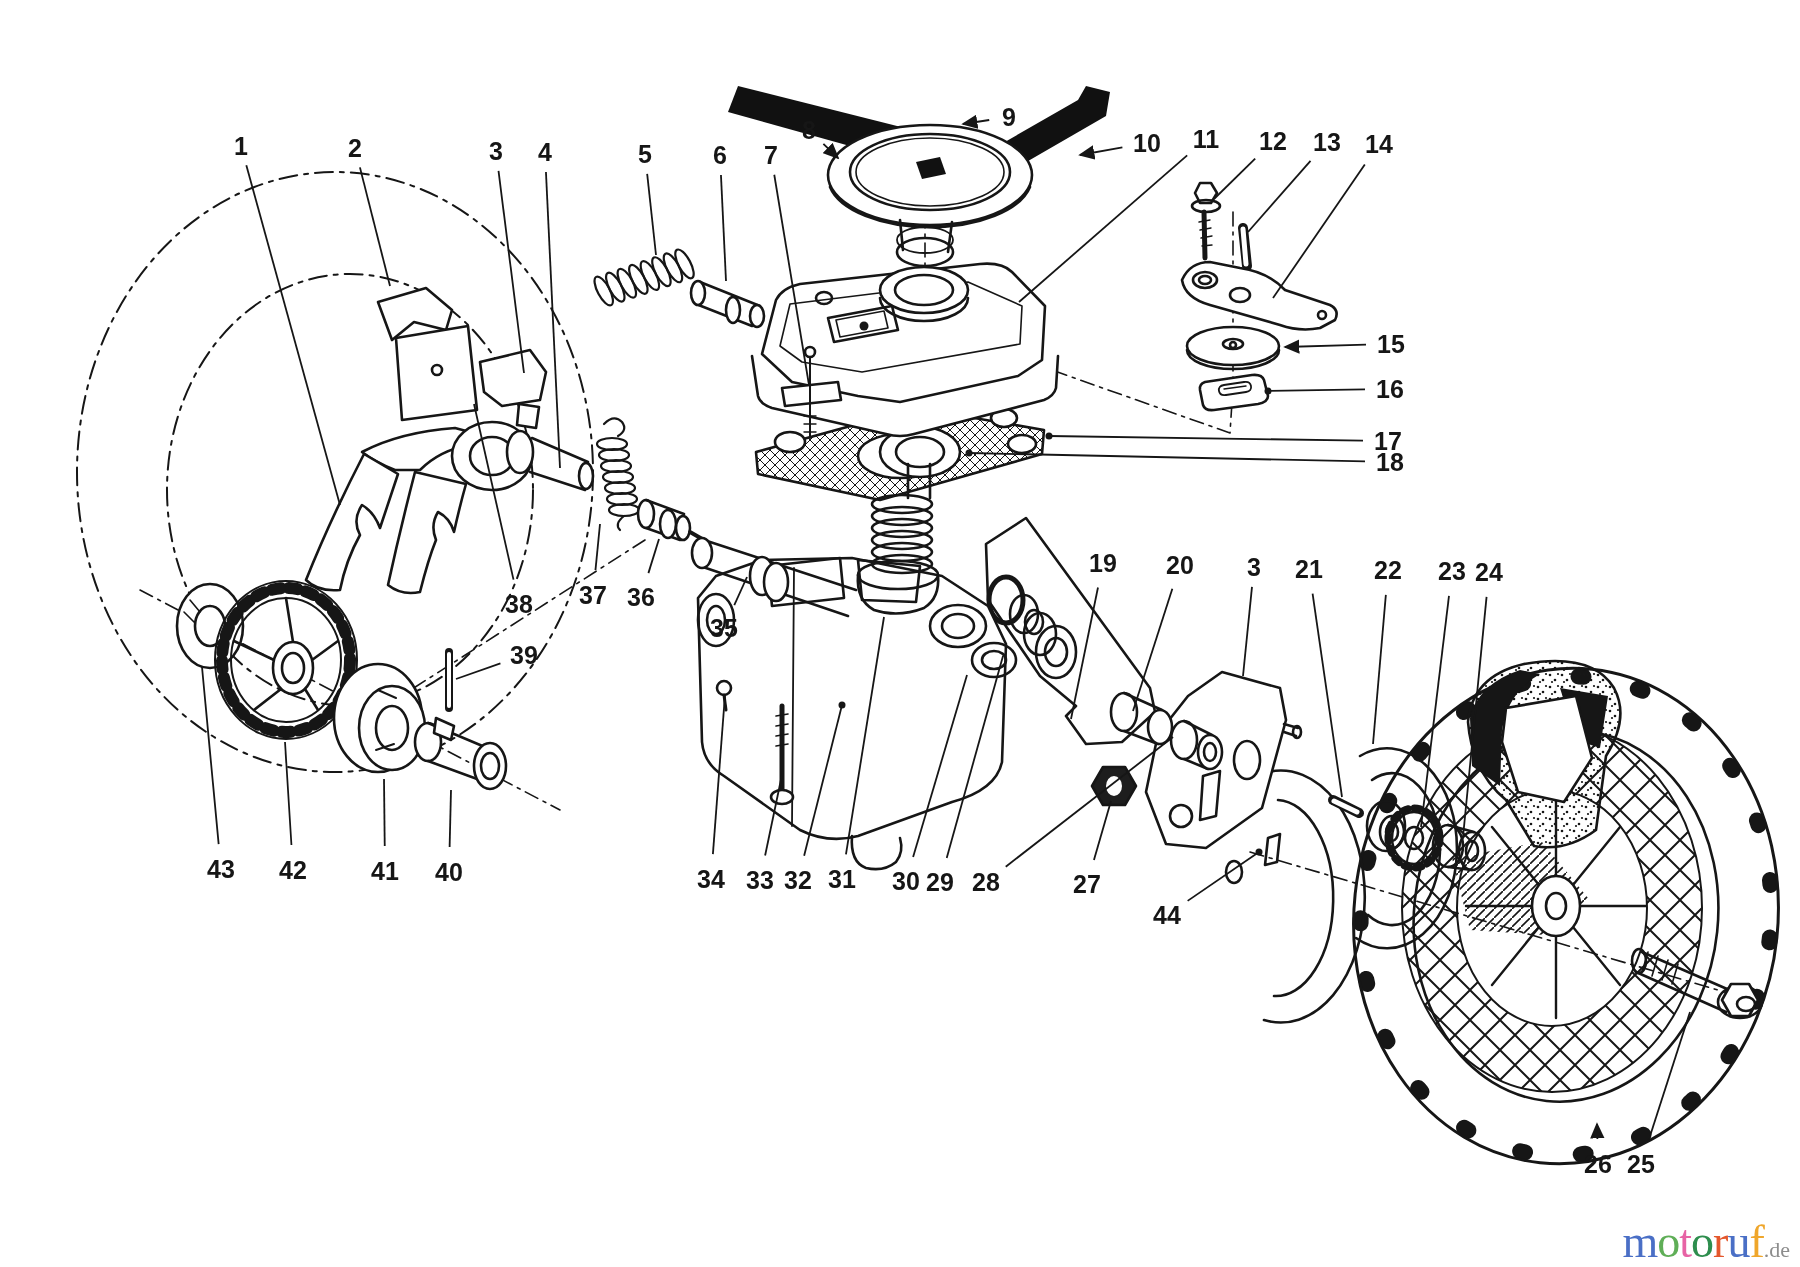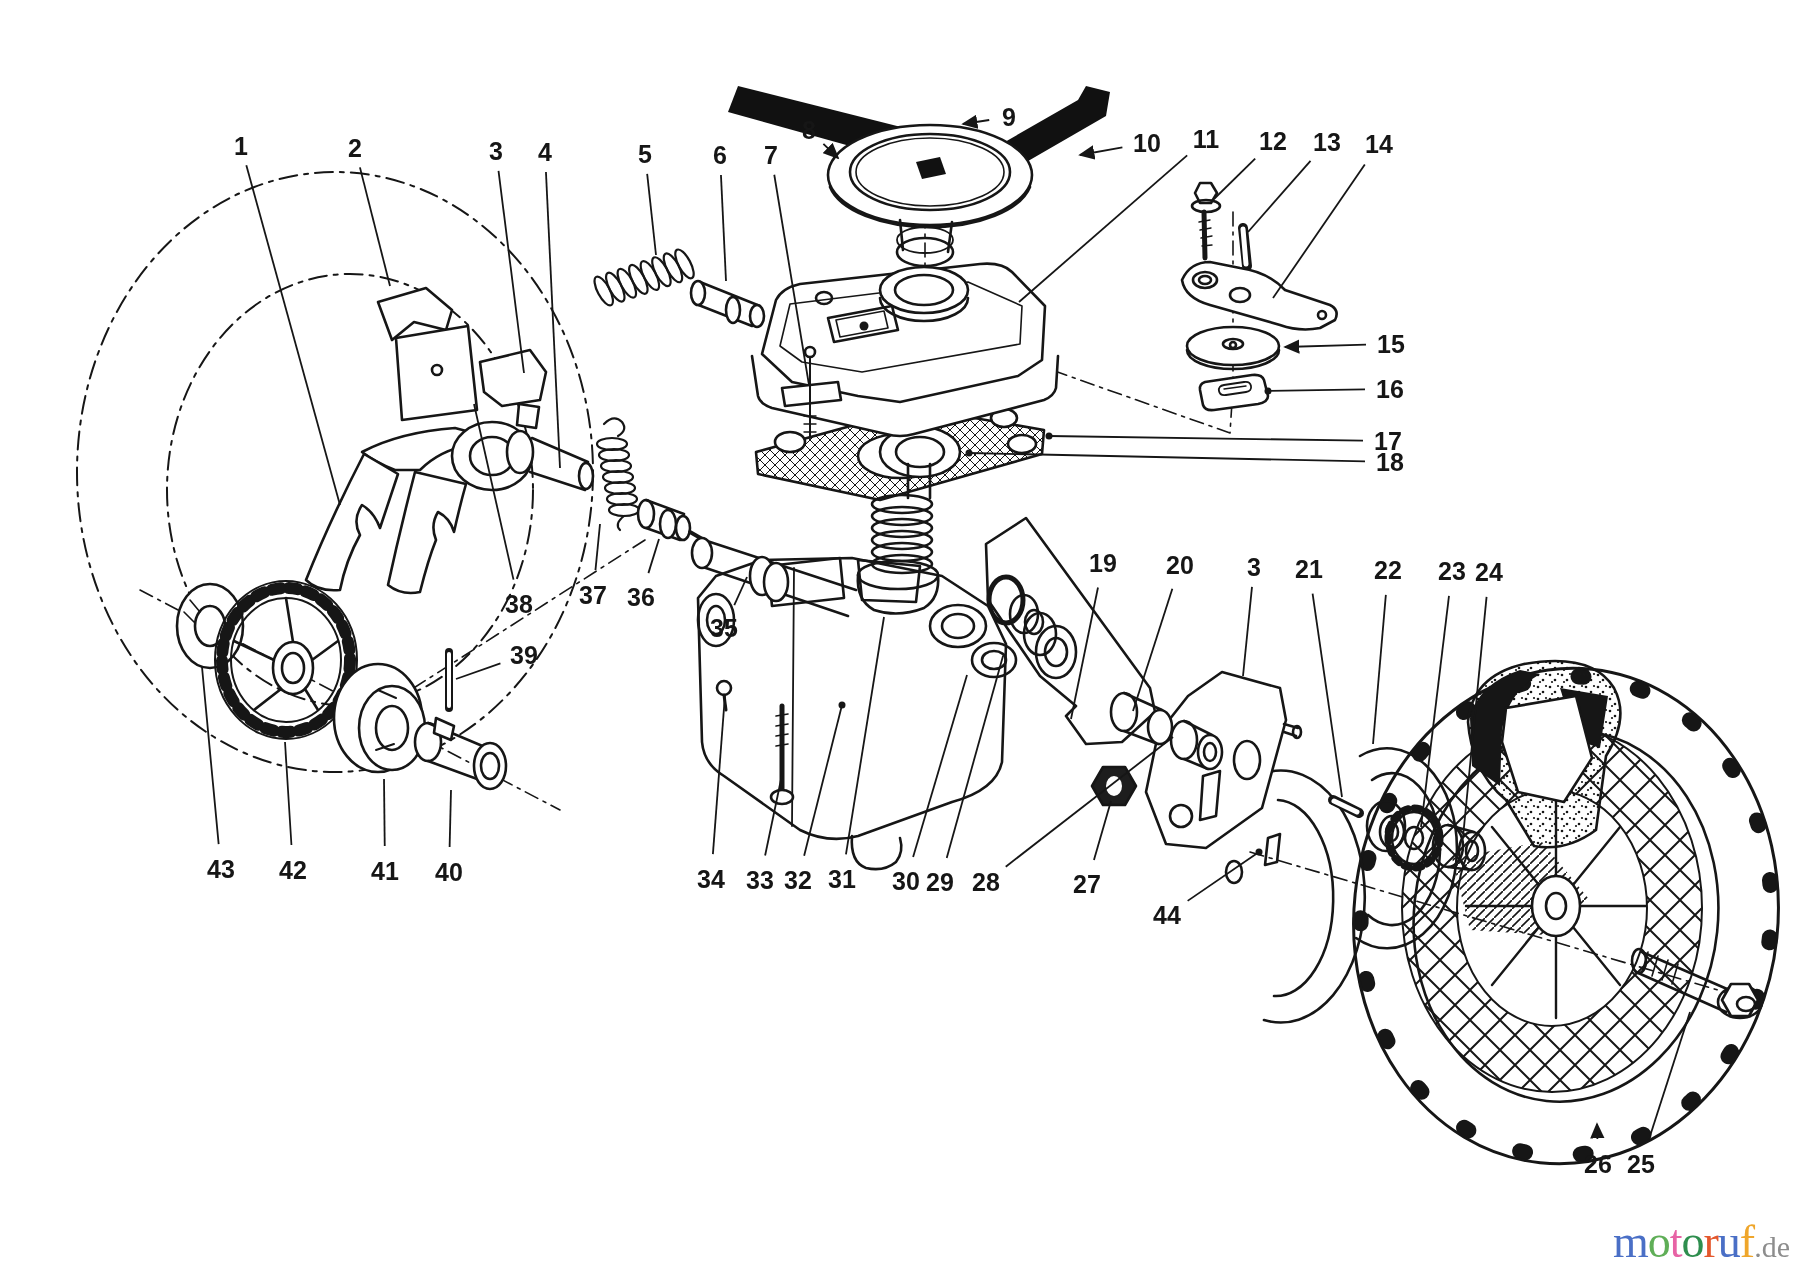--- a/index.html
+++ b/index.html
@@ -2,21 +2,21 @@
 <html><head>
 <meta charset="utf-8">
 <style>
   html,body{margin:0;padding:0;background:#ffffff;}
   .page{position:relative;width:1800px;height:1267px;background:#fff;overflow:hidden;
         font-family:"Liberation Sans",sans-serif;}
   svg{position:absolute;left:0;top:0;}
   .callout-num{font-family:"Liberation Sans",sans-serif;font-weight:bold;font-size:25px;fill:#161616;}
   #logo{position:absolute;right:10px;bottom:2px;font-family:"Liberation Serif",serif;
         font-size:46px;letter-spacing:-1px;line-height:1;user-select:none;}
-  #logo .suffix{font-size:30px;color:#8d8d8d;letter-spacing:0;}
+  #logo .suffix{font-size:22px;color:#8d8d8d;letter-spacing:0;}
 </style>
 </head>
 <body>
 
 <div class="page">
 <svg width="1800" height="1267" viewBox="0 0 1800 1267">
   <defs>
     <pattern id="xhatch" width="10" height="10" patternUnits="userSpaceOnUse">
       <path d="M0,10 L10,0 M0,0 L10,10" stroke="#161616" stroke-width="1"></path>
     </pattern>

